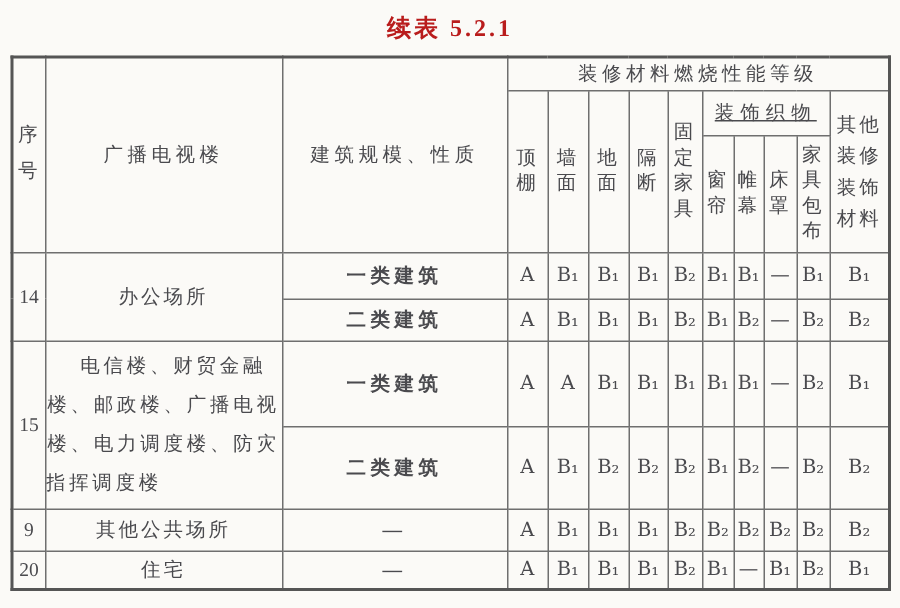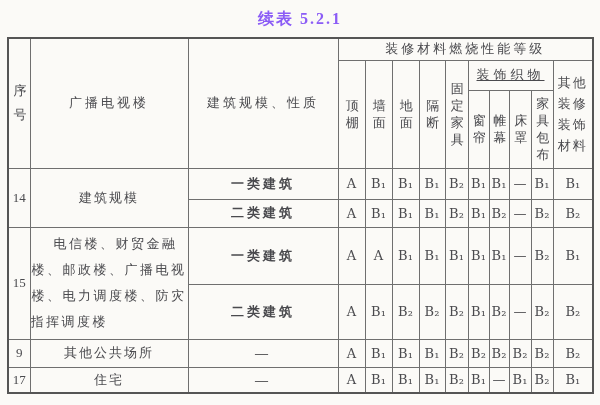--- a/index.html
+++ b/index.html
@@ -8,21 +8,21 @@
     background:#fbfaf7;
     font-family:"Liberation Serif","DejaVu Serif",serif;
     color:#454545;
   }
   .page-title{
     margin-top:9px;
     text-align:center;
     font-size:16px;
     font-weight:bold;
     letter-spacing:2px;
-    color:#8b5cf6;
+    color:#b91c1c;
   }
   table.code-table{
     border-collapse:collapse;
     table-layout:fixed;
     width:585px;
     margin:7px 0 0 7px;
     border:2px solid #555;
   }
   .code-table td{
     border:1px solid #6f6f6f;
@@ -47,21 +47,22 @@
   .hcell{letter-spacing:3px;color:#474747;}
   .group-main{letter-spacing:3px;font-size:13.5px;}
   .group-fabric{letter-spacing:4px;text-decoration:underline;}
   
   .vt1{
     display:inline-block;
     width:1.12em;
     word-break:break-all;
     line-height:1.32;
     letter-spacing:0;
-    text-align:right;
+    text-align:left;
+    font-family:Liberation Mono, monospace;
   }
   .vt1.serial{line-height:1.9;}
   .vt2{
     display:inline-block;
     width:33px;
     word-break:break-all;
     line-height:1.62;
     letter-spacing:2px;
     text-align:center;
   }
@@ -129,21 +130,21 @@
   </tr>
   <tr class="hr3">
     <td class="hcell"><span class="vt1">窗帘</span></td>
     <td class="hcell"><span class="vt1">帷幕</span></td>
     <td class="hcell"><span class="vt1">床罩</span></td>
     <td class="hcell"><span class="vt1">家具包布</span></td>
   </tr>
 
   <tr class="r14a">
     <td rowspan="2" class="serial-no">14</td>
-    <td rowspan="2" class="place">建筑规模</td>
+    <td rowspan="2" class="place">办公场所</td>
     <td class="scale">一类建筑</td>
     <td class="val">A</td>
     <td class="val">B₁</td>
     <td class="val">B₁</td>
     <td class="val">B₁</td>
     <td class="val">B₂</td>
     <td class="val">B₁</td>
     <td class="val">B₁</td>
     <td class="val">—</td>
     <td class="val">B₁</td>
@@ -202,21 +203,21 @@
     <td class="val">B₁</td>
     <td class="val">B₂</td>
     <td class="val">B₂</td>
     <td class="val">B₂</td>
     <td class="val">B₂</td>
     <td class="val">B₂</td>
     <td class="val">B₂</td>
   </tr>
 
   <tr class="r17">
-    <td class="serial-no">17</td>
+    <td class="serial-no">20</td>
     <td class="place">住宅</td>
     <td class="scale">—</td>
     <td class="val">A</td>
     <td class="val">B₁</td>
     <td class="val">B₁</td>
     <td class="val">B₁</td>
     <td class="val">B₂</td>
     <td class="val">B₁</td>
     <td class="val">—</td>
     <td class="val">B₁</td>

